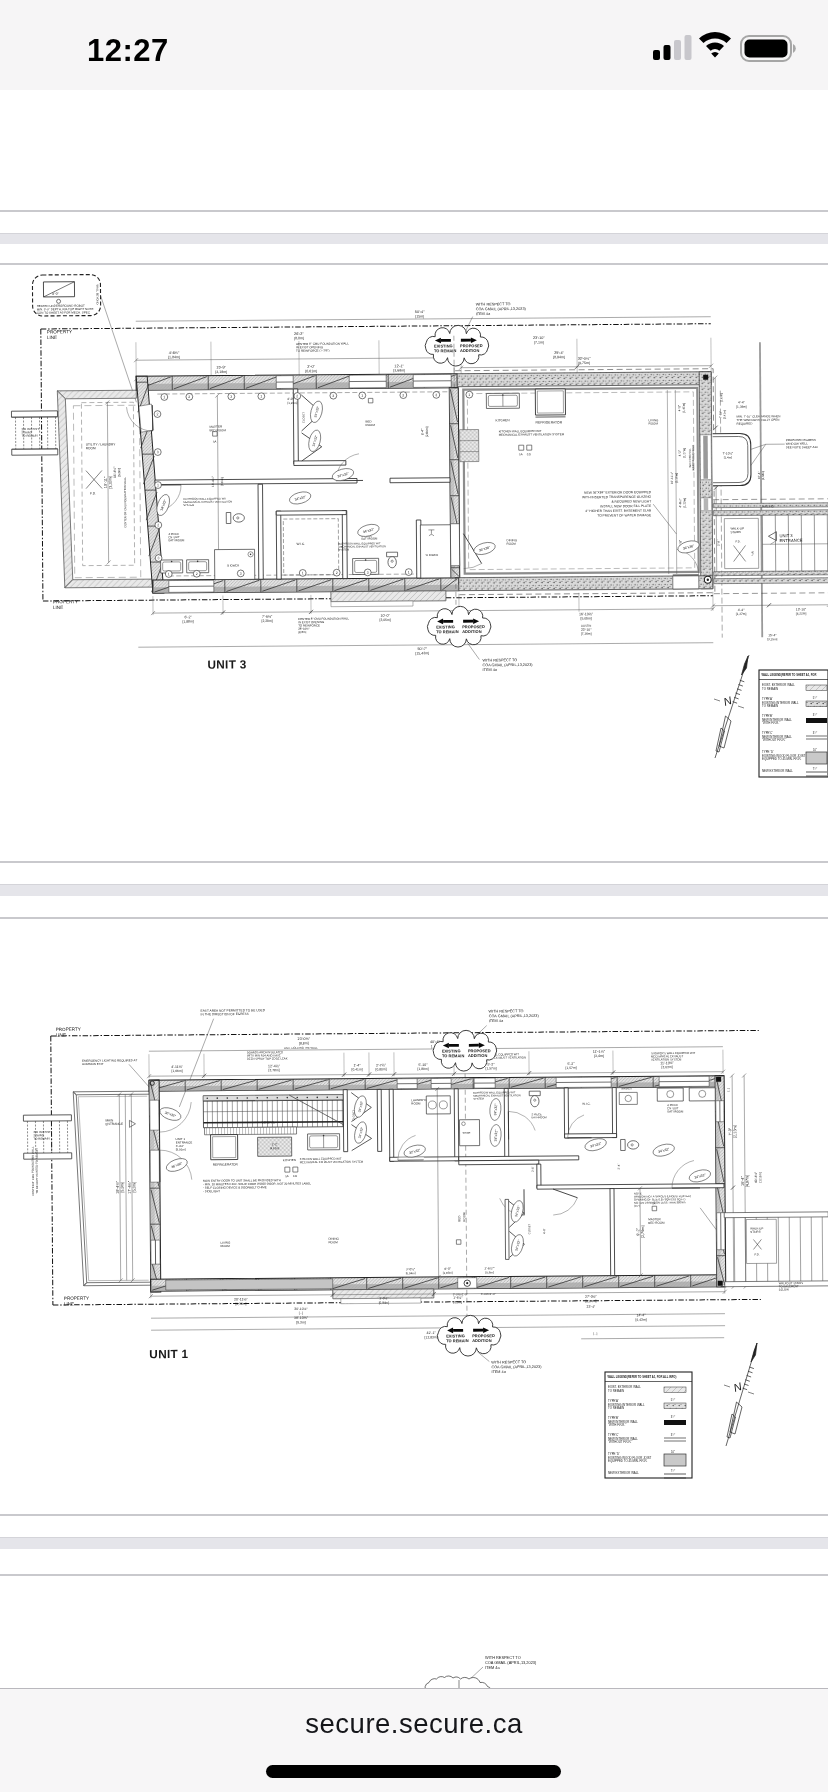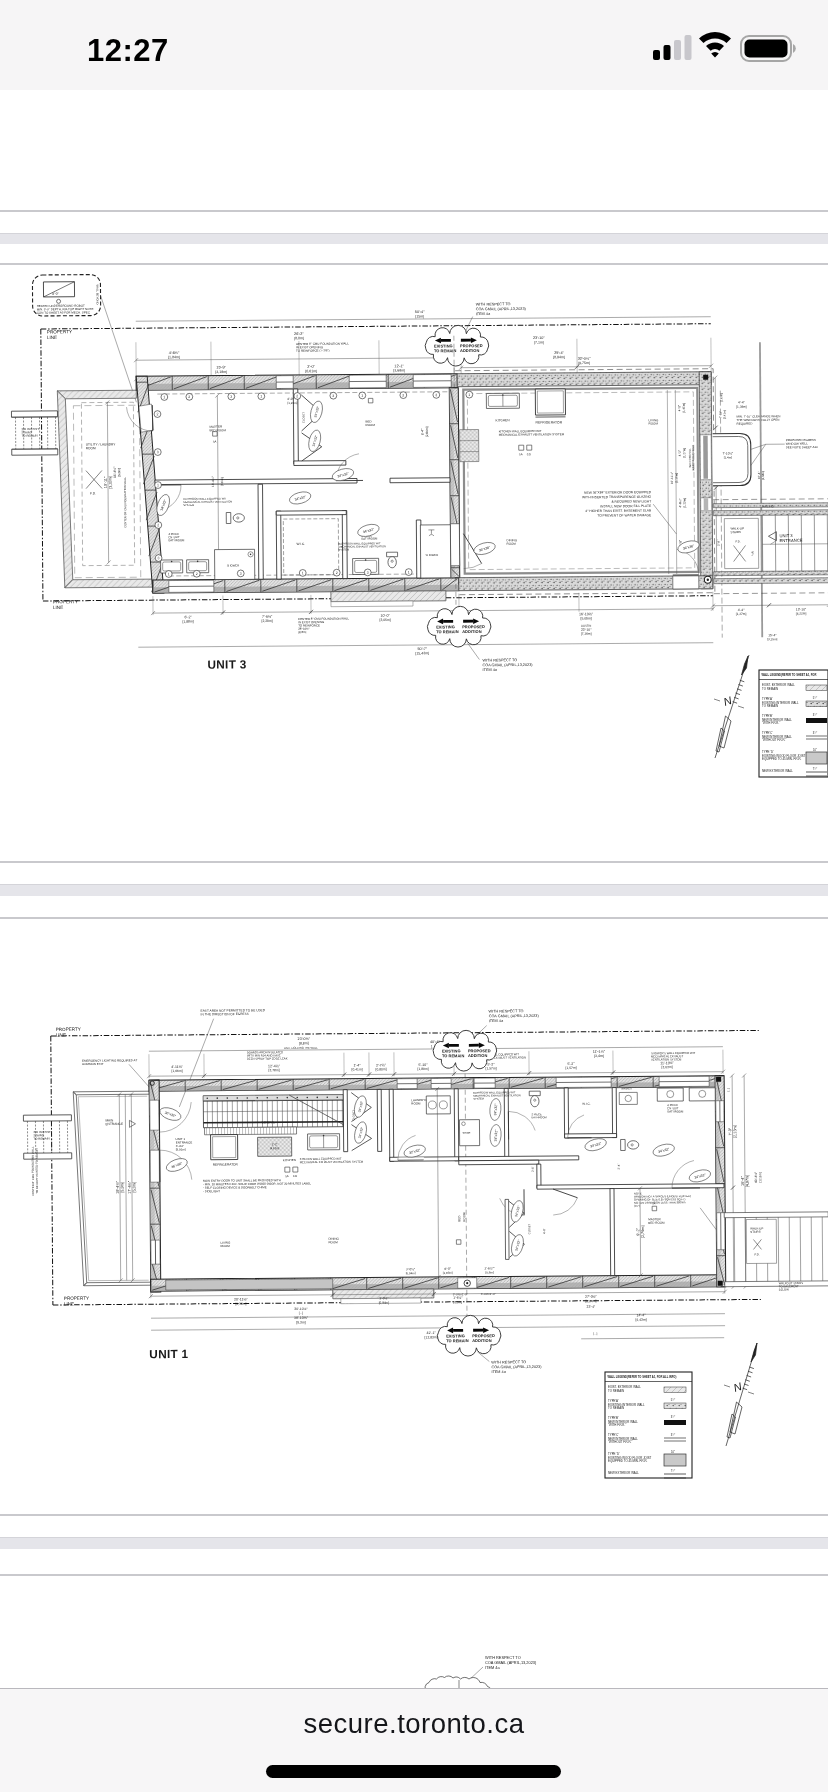--- a/index.html
+++ b/index.html
@@ -1552,15 +1552,15 @@
 
 <g>
       <path d="M427 1692 a5.5 5.5 0 0 1 2 -9.5 a6 6 0 0 1 7.5 -3.5 a6 6 0 0 1 8 -1.5 a6 6 0 0 1 8.5 0.5 a6 6 0 0 1 7.5 1 a6.5 6.5 0 0 1 8.5 0 a7 7 0 0 1 11 3.5 a6.5 6.5 0 0 1 7.5 4 a6 6 0 0 1 4.5 7" fill="#fff" stroke="#333" stroke-width="0.7"></path>
 <line x1="459" y1="1680" x2="459" y2="1692" stroke="#333" stroke-width="0.6"></line>
     </g>
 
 </svg>
 
 <div class="abs" style="left:0;top:1688px;width:828px;height:104px;background:#f7f6f7;border-top:1px solid #b9b8bd;"></div>
 
-<div class="abs" style="left:0;top:1708px;width:828px;text-align:center;font-size:27.5px;letter-spacing:0.5px;color:#15161a;">secure.toronto.ca</div>
+<div class="abs" style="left:0;top:1708px;width:828px;text-align:center;font-size:27.5px;letter-spacing:0.5px;color:#15161a;">secure.secure.ca</div>
 
 <div class="abs" style="left:266px;top:1765px;width:295px;height:13px;border-radius:7px;background:#000;"></div>
 
 </body></html>

